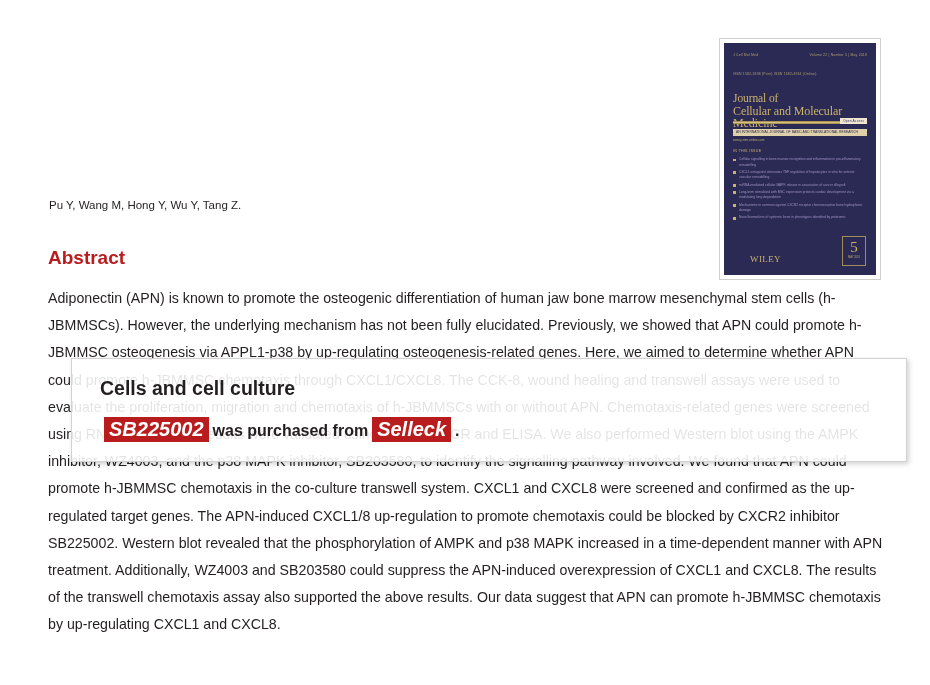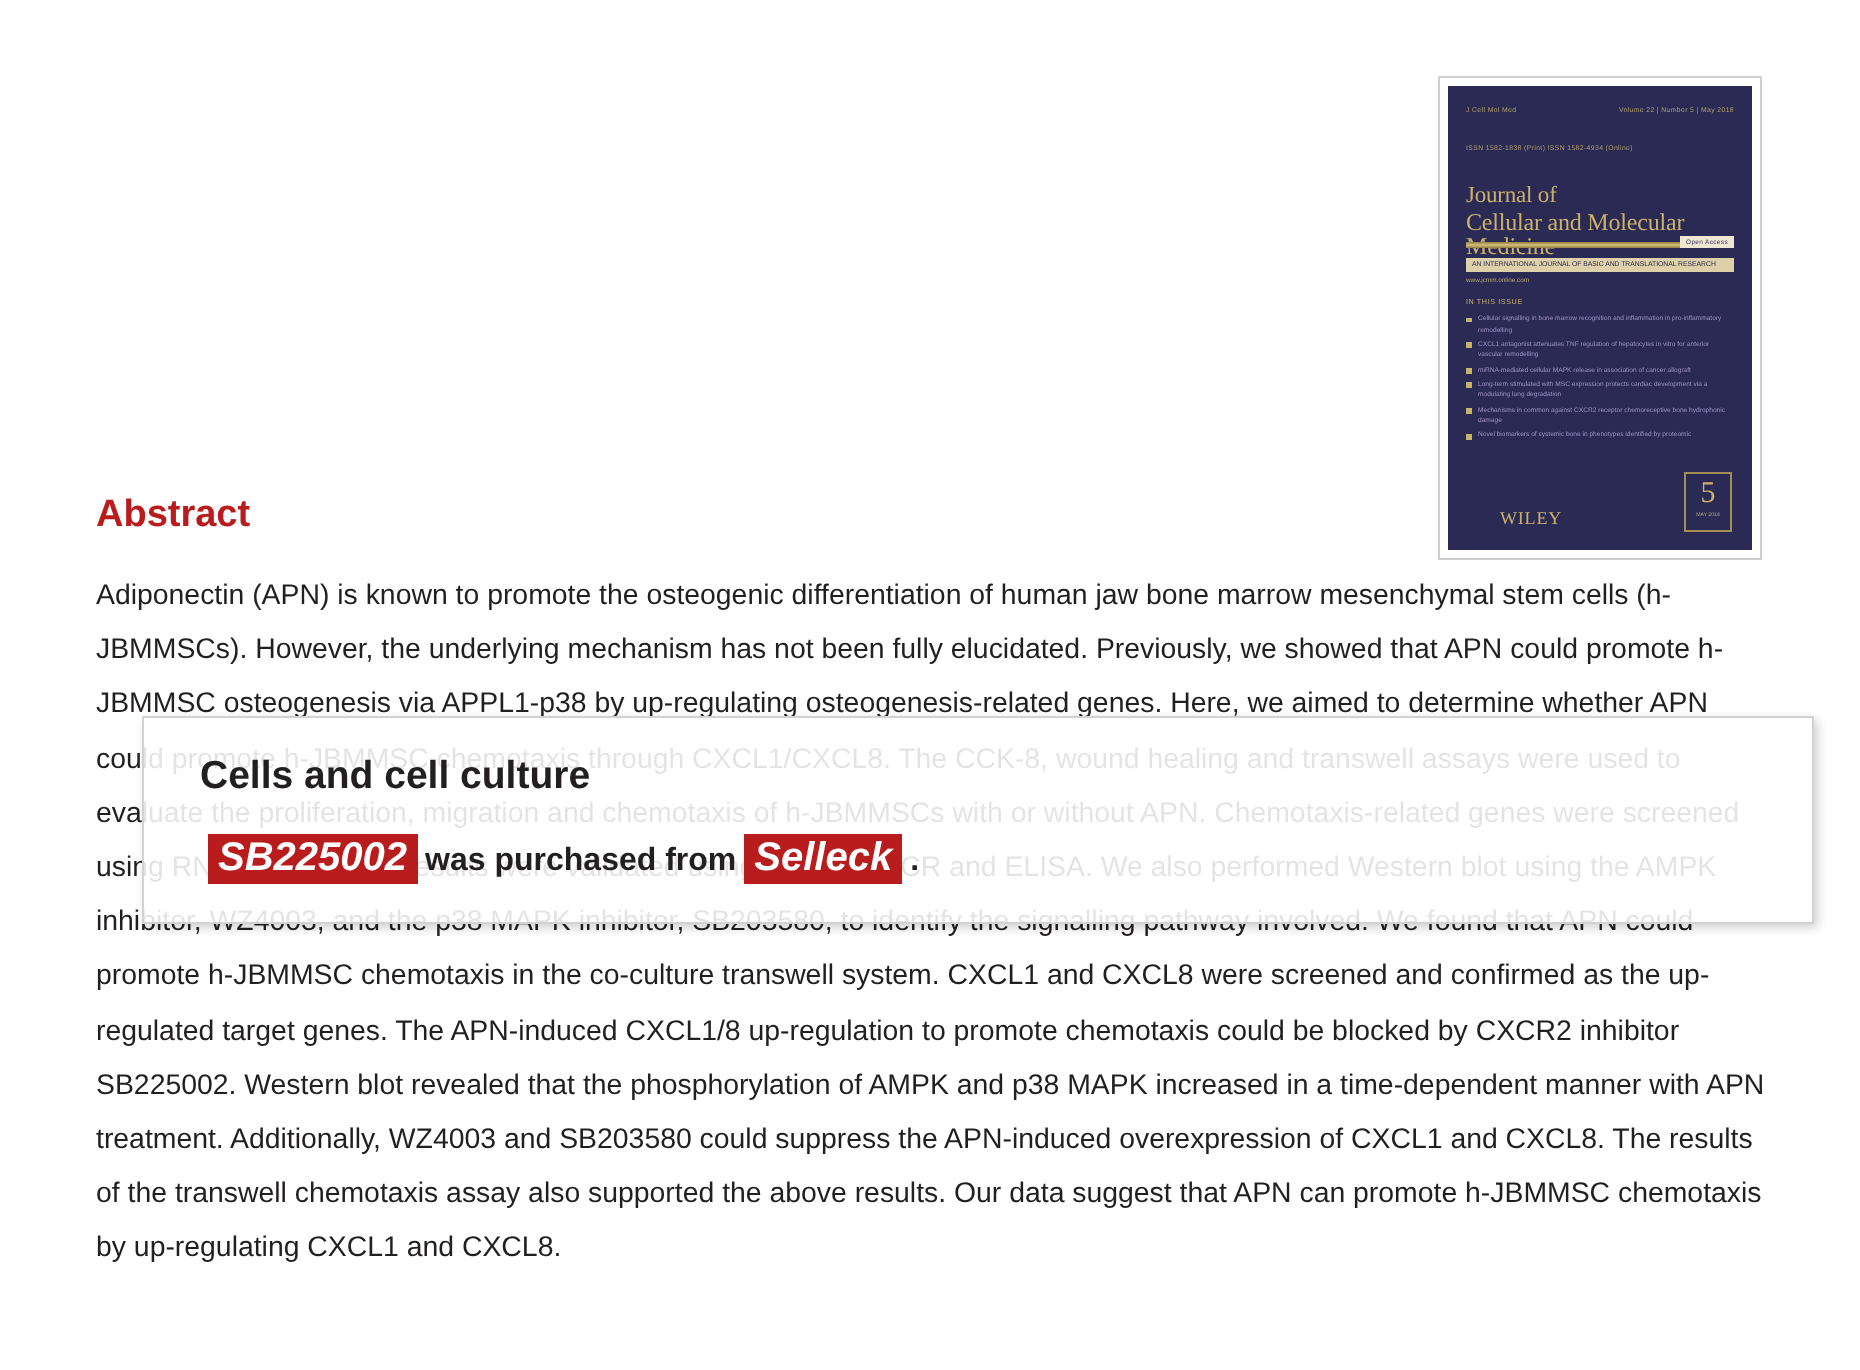--- a/index.html
+++ b/index.html
@@ -286,20 +286,21 @@
     padding: 0 4px;
     margin-top: 36px;
   }
 </style>
 </head>
 <body>
 
 <div id="page">
 
 
+  <div class="authors">Pu Y, Wang M, Hong Y, Wu Y, Tang Z.</div>
 
   <h2 class="abstract-heading">Abstract</h2>
 
   <p class="abstract-body">Adiponectin (APN) is known to promote the osteogenic differentiation of human jaw bone marrow mesenchymal stem cells (h-JBMMSCs). However, the underlying mechanism has not been fully elucidated. Previously, we showed that APN could promote h-JBMMSC osteogenesis via APPL1-p38 by up-regulating osteogenesis-related genes. Here, we aimed to determine whether APN could promote h-JBMMSC chemotaxis through CXCL1/CXCL8. The CCK-8, wound healing and transwell assays were used to evaluate the proliferation, migration and chemotaxis of h-JBMMSCs with or without APN. Chemotaxis-related genes were screened using RNA-seq, and the results were validated using real-time PCR and ELISA. We also performed Western blot using the AMPK inhibitor, WZ4003, and the p38 MAPK inhibitor, SB203580, to identify the signalling pathway involved. We found that APN could promote h-JBMMSC chemotaxis in the co-culture transwell system. CXCL1 and CXCL8 were screened and confirmed as the up-regulated target genes. The APN-induced CXCL1/8 up-regulation to promote chemotaxis could be blocked by CXCR2 inhibitor SB225002. Western blot revealed that the phosphorylation of AMPK and p38 MAPK increased in a time-dependent manner with APN treatment. Additionally, WZ4003 and SB203580 could suppress the APN-induced overexpression of CXCL1 and CXCL8. The results of the transwell chemotaxis assay also supported the above results. Our data suggest that APN can promote h-JBMMSC chemotaxis by up-regulating CXCL1 and CXCL8.</p>
 
   <div class="cover">
     <div class="cover-inner">
       <div class="cover-toprow">
         <span class="cv-micro">J Cell Mol Med</span>
         <span class="cv-micro">Volume 22 | Number 5 | May 2018</span>

